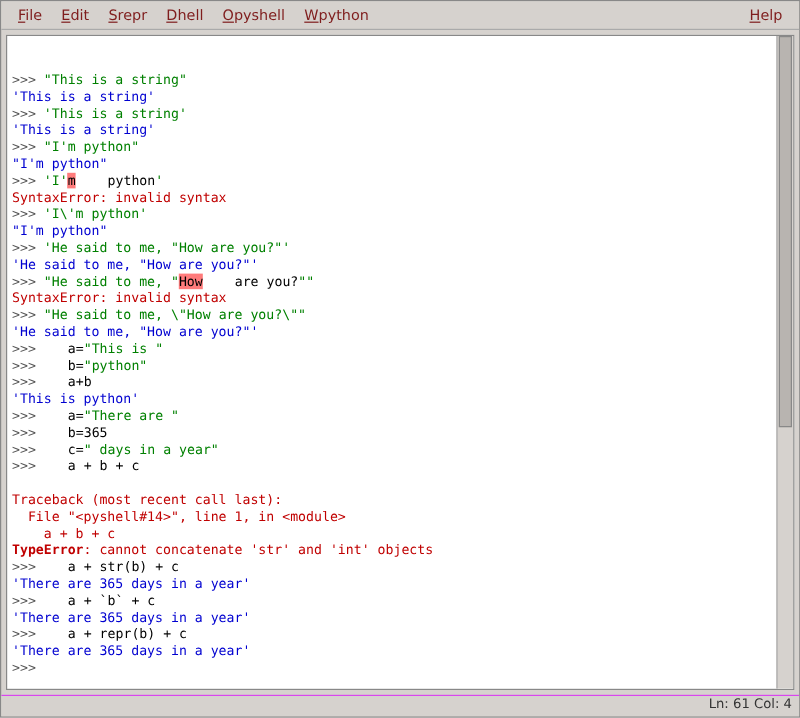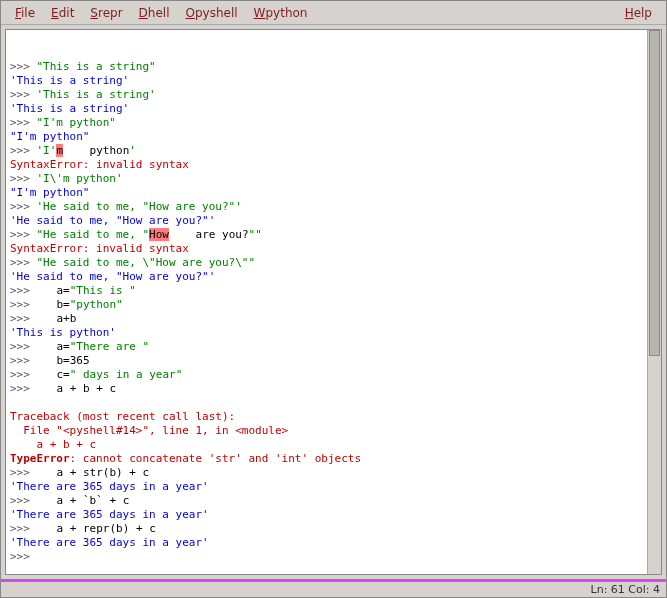--- a/index.html
+++ b/index.html
@@ -62,26 +62,25 @@
     right: 1px;
     top: 0;
     height: 60%;
     background: #b8b4b0;
     border: 1px solid #888;
   }
   .statusbar {
     height: 18px;
     background: #d6d2ce;
     display: flex;
-    align-items: center;
     justify-content: flex-end;
     padding: 0 6px;
     font-size: 11px;
     color: #333;
-    border-top: 3px solid #d946ef;
+    border-top: 1px solid #d946ef;
   }
   .line { white-space: pre; }
   .prompt { color: #555; }
   .str { color: #008000; }
   .out { color: #0000d0; }
   .err { color: #c00000; text-align: right; }
   .errb { color: #c00000; font-weight: bold; }
   .blk { color: #000; padding-left: 20px; }
   .hilite { background: #ff7b7b; color: #000; }
 </style>

